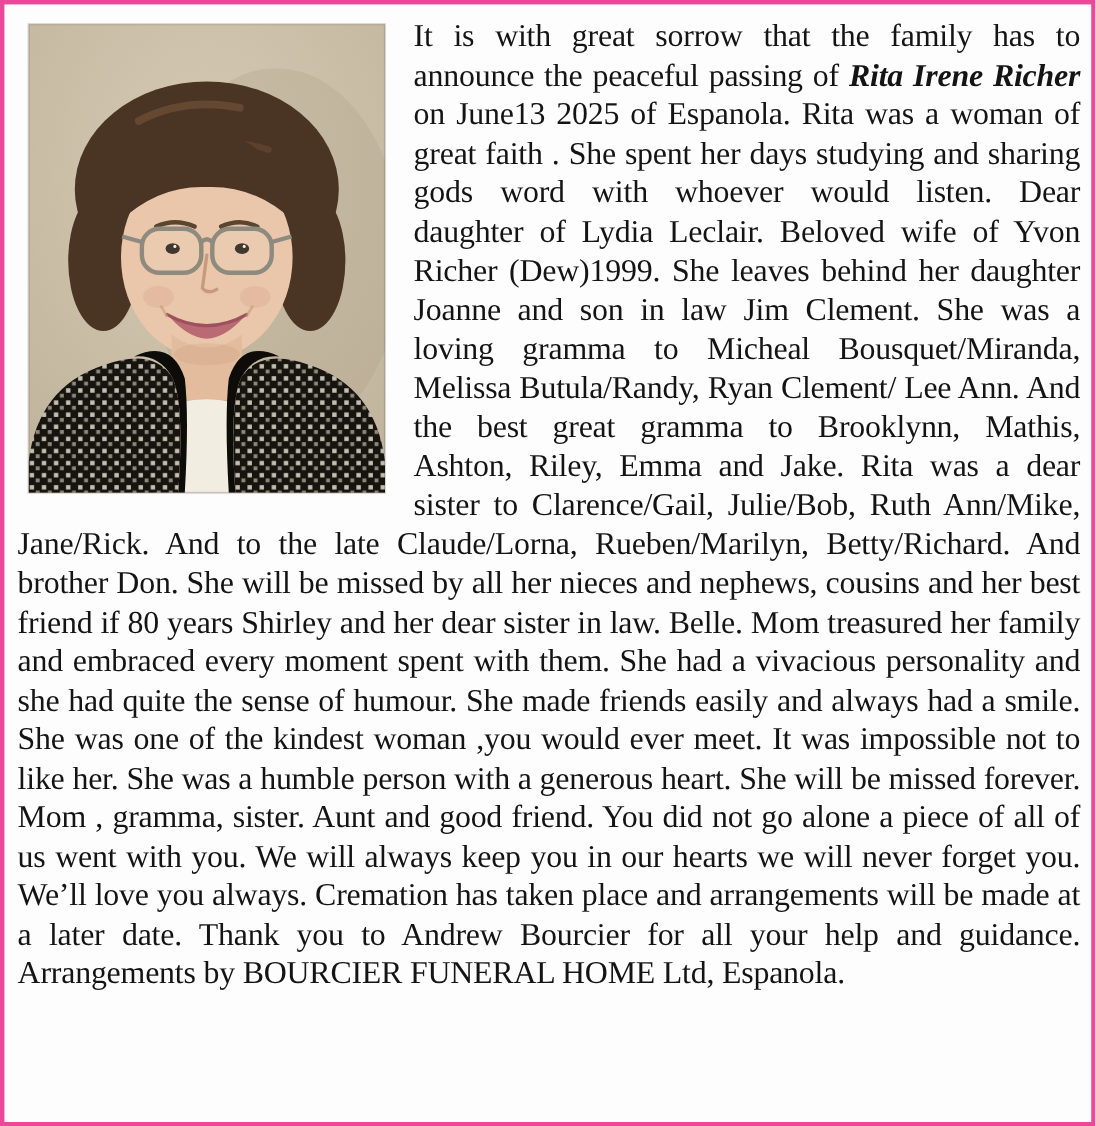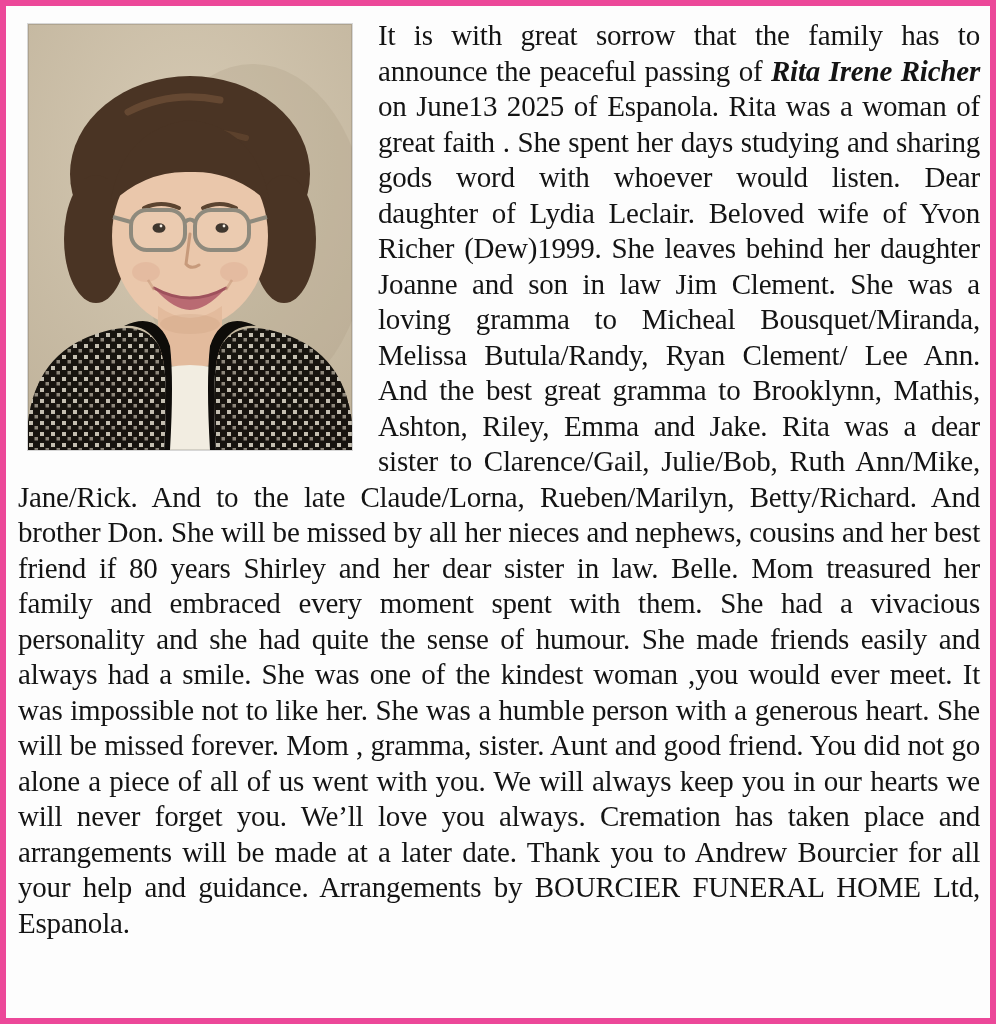--- a/index.html
+++ b/index.html
@@ -6,21 +6,21 @@
     margin: 0;
     padding: 0;
     background: #ffffff;
   }
   .page {
     position: relative;
     box-sizing: border-box;
     width: 996px;
     height: 1024px;
     background: #fdfdfd;
-    border: 6px solid #ec4899;
+    border: 4px solid #ec4899;
     padding: 10px 10px 0 12px;
     overflow: hidden;
     font-family: "Liberation Serif", "DejaVu Serif", serif;
   }
   .photo {
     float: left;
     width: 324px;
     height: 426px;
     margin: 8px 26px 10px 10px;
     background: #c9bda7;

